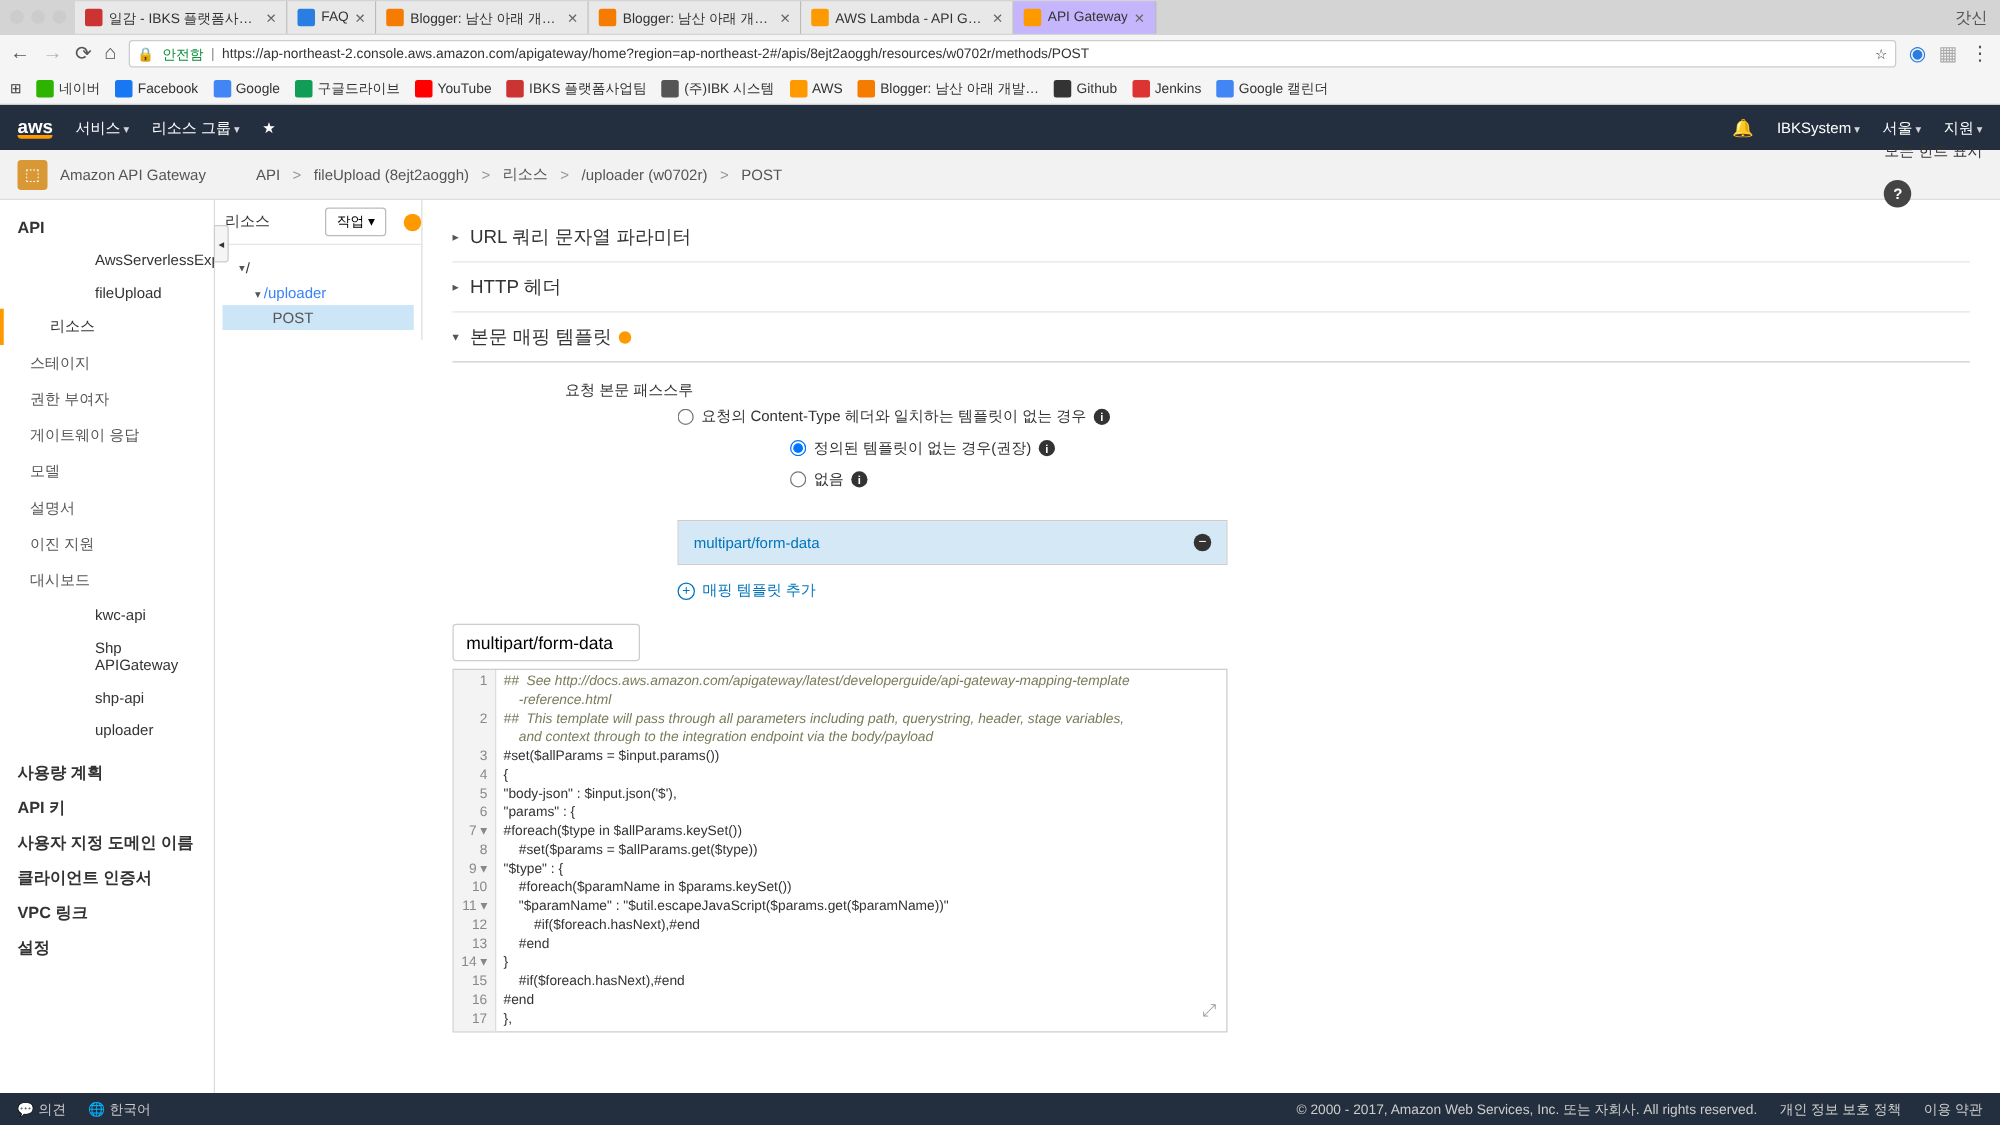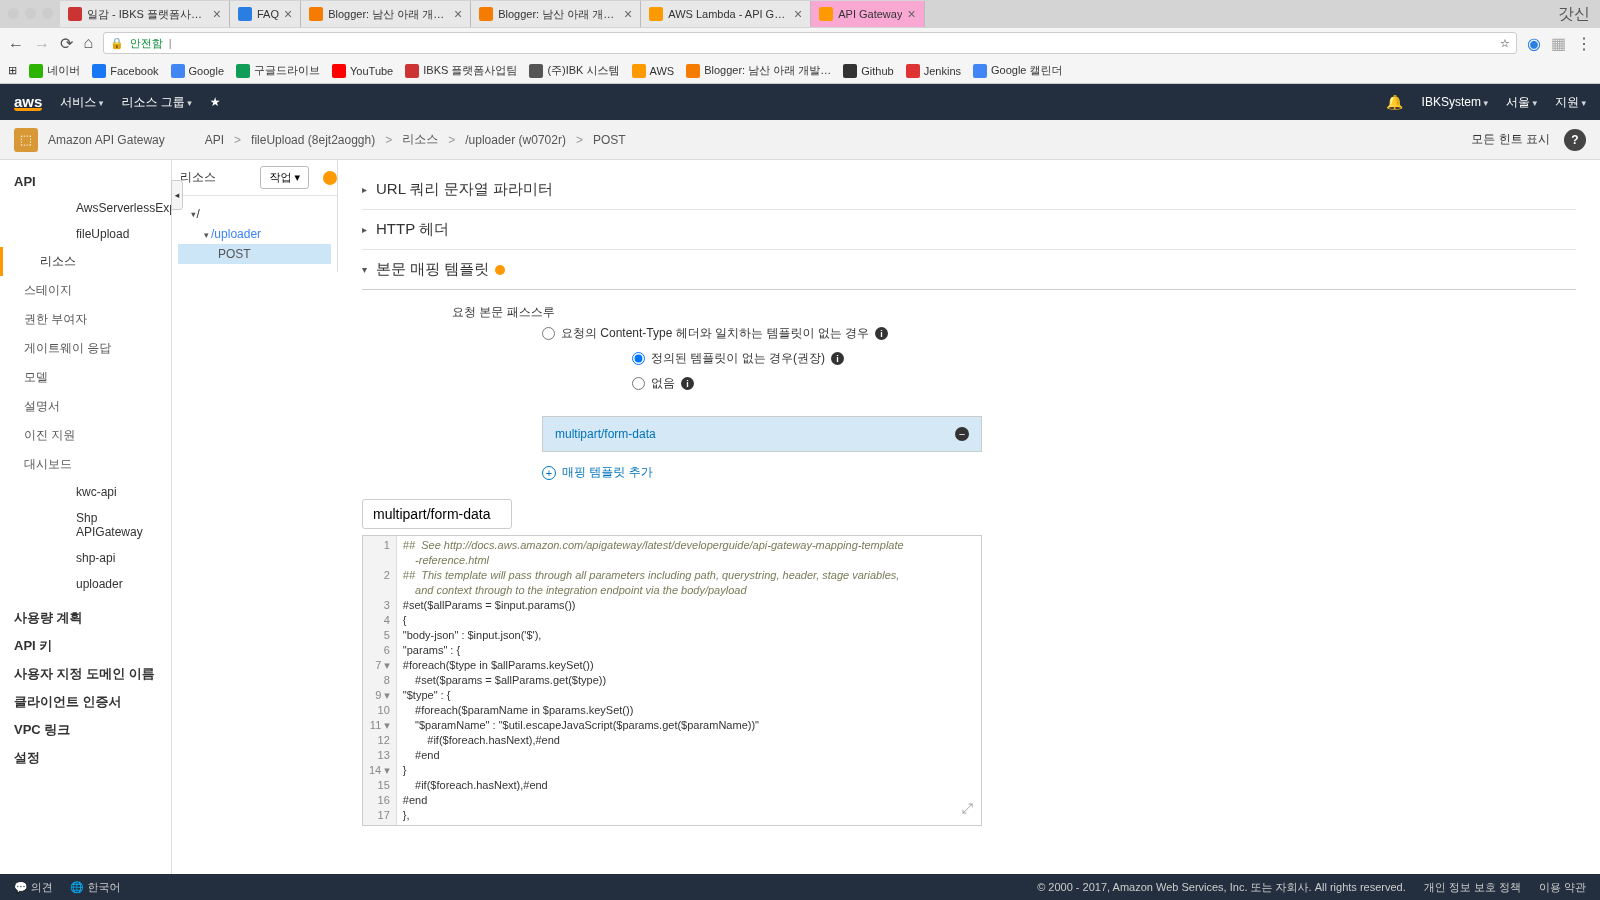--- a/index.html
+++ b/index.html
@@ -4,21 +4,21 @@
 <style>
 * { margin: 0; padding: 0; box-sizing: border-box; font-family: -apple-system, BlinkMacSystemFont, "Segoe UI", Arial, sans-serif; }
 body { font-size: 12px; color: #333; background: #fff; }
 
 
 .browser-chrome { background: #f5f5f5; }
 .tab-bar { display: flex; align-items: center; height: 28px; background: #d4d4d4; padding-left: 60px; }
 .traffic-lights { position: absolute; left: 8px; top: 8px; display: flex; gap: 6px; }
 .traffic-lights span { width: 11px; height: 11px; border-radius: 50%; background: #ccc; display: inline-block; }
 .browser-tab { display: flex; align-items: center; height: 26px; padding: 0 8px; background: #e8e8e8; border-right: 1px solid #bbb; font-size: 11px; max-width: 170px; gap: 5px; cursor: pointer; }
-.browser-tab.active { background: #f9a8d4; }
+.browser-tab.active { background: #c4b5fd; }
 .browser-tab .favicon { width: 14px; height: 14px; flex: none; border-radius: 2px; }
 .browser-tab .title { white-space: nowrap; overflow: hidden; text-overflow: ellipsis; flex: 1; }
 .browser-tab .close { color: #666; font-size: 14px; }
 .nav-bar { display: flex; align-items: center; height: 30px; padding: 0 8px; gap: 10px; background: #f5f5f5; }
 .nav-bar .nav-btn { color: #555; font-size: 16px; cursor: pointer; }
 .url-box { flex: 1; display: flex; align-items: center; background: #fff; border: 1px solid #ccc; border-radius: 3px; height: 22px; padding: 0 6px; font-size: 11px; gap: 6px; }
 .url-box .secure { color: #0a8f3a; }
 .bookmarks-bar { display: flex; align-items: center; height: 26px; padding: 0 8px; gap: 12px; background: #f5f5f5; border-bottom: 1px solid #ccc; font-size: 11px; }
 .bookmarks-bar .bm { display: flex; align-items: center; gap: 4px; cursor: pointer; }
 .bm-icon { width: 14px; height: 14px; border-radius: 2px; flex: none; }
@@ -31,21 +31,21 @@
 .aws-header .menu::after { content: " ▾"; font-size: 9px; opacity: .8; }
 .aws-header .spacer { flex: 1; }
 .bell { font-size: 14px; }
 .star-icon { color: #fff; }
 
 
 .crumb-bar { background: #f2f2f2; border-bottom: 1px solid #ddd; height: 40px; display: flex; align-items: center; padding: 0 14px; gap: 10px; font-size: 12px; }
 .crumb-bar .svc-icon { width: 24px; height: 24px; background: #d99836; border-radius: 3px; display: flex; align-items: center; justify-content: center; color: #fff; font-size: 13px; }
 .crumb-bar .crumb { color: #555; }
 .crumb-bar .sep { color: #999; }
-.crumb-bar .right { margin-left: auto; display: flex; align-items: center; gap: 14px; }
+.crumb-bar .right { margin-left: auto; display: flex; align-items: flex-start; gap: 14px; flex-direction: column; }
 .help-icon { width: 22px; height: 22px; background: #444; color: #fff; border-radius: 50%; display: flex; align-items: center; justify-content: center; font-weight: bold; }
 
 
 .main-layout { display: flex; height: calc(100vh - 180px); }
 .left-nav { width: 172px; border-right: 1px solid #ddd; padding: 10px 0; overflow-y: auto; }
 .left-nav h4 { padding: 4px 14px 6px; font-size: 13px; font-weight: 600; }
 .left-nav .item { padding: 6px 14px 6px 28px; font-size: 12px; cursor: pointer; }
 .left-nav .sub { padding-left: 24px; color: #555; }
 .left-nav .active { border-left: 3px solid #ff9900; padding-left: 37px; color: #333; font-weight: 500; }
 .left-nav .api-item { padding-left: 28px; margin-left: 48px; }
@@ -134,31 +134,32 @@
     <div class="browser-tab">
         <span class="favicon" style="background:#ff9900"></span>
         <span class="title">AWS Lambda - API Gateway와…</span>
         <span class="close">×</span>
       </div>
     <div class="browser-tab active">
         <span class="favicon" style="background:#ff9900"></span>
         <span class="title">API Gateway</span>
         <span class="close">×</span>
       </div>
-    <span style="margin-left:auto;padding-right:10px;font-size:16px;color:#555">갓신</span>
+    <span style="margin-left:auto;padding-right:10px;font-size:13px;color:#555">갓신</span>
   </div>
   <div class="nav-bar">
     <span class="nav-btn">←</span>
     <span class="nav-btn" style="opacity:.4">→</span>
     <span class="nav-btn">⟳</span>
     <span class="nav-btn">⌂</span>
     <div class="url-box">
       <span style="color:#0a8f3a">🔒</span>
       <span class="secure">안전함</span>
       <span style="color:#888">|</span>
+      <span style="color:#333">https://ap-northeast-2.console.aws.amazon.com/apigateway/home?region=ap-northeast-2#/apis/8ejt2aoggh/resources/w0702r/methods/POST</span>
       <span style="margin-left:auto">☆</span>
     </div>
     <span class="nav-btn" style="color:#2a7de1">◉</span>
     <span class="nav-btn" style="color:#aaa">▦</span>
     <span class="nav-btn">⋮</span>
   </div>
   <div class="bookmarks-bar">
     <span>⊞</span>
     <span class="bm">
         <span class="bm-icon" style="background:#2db400"></span>

